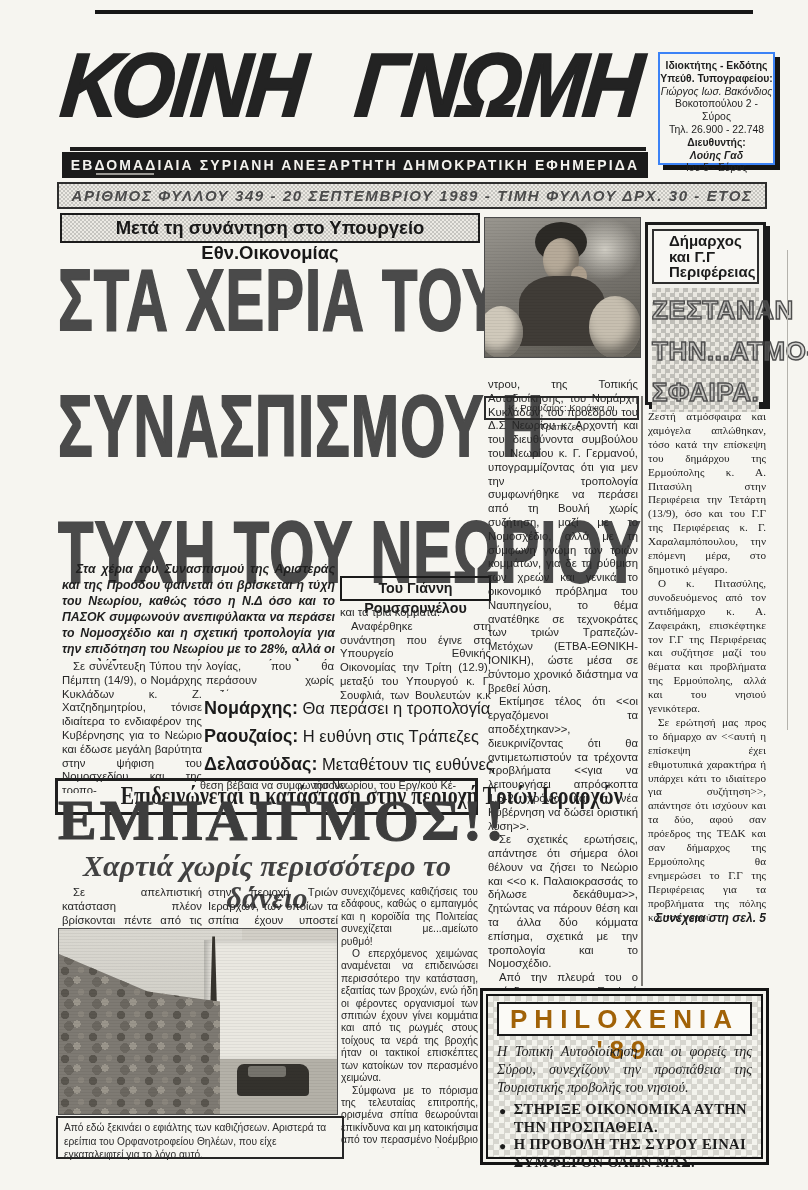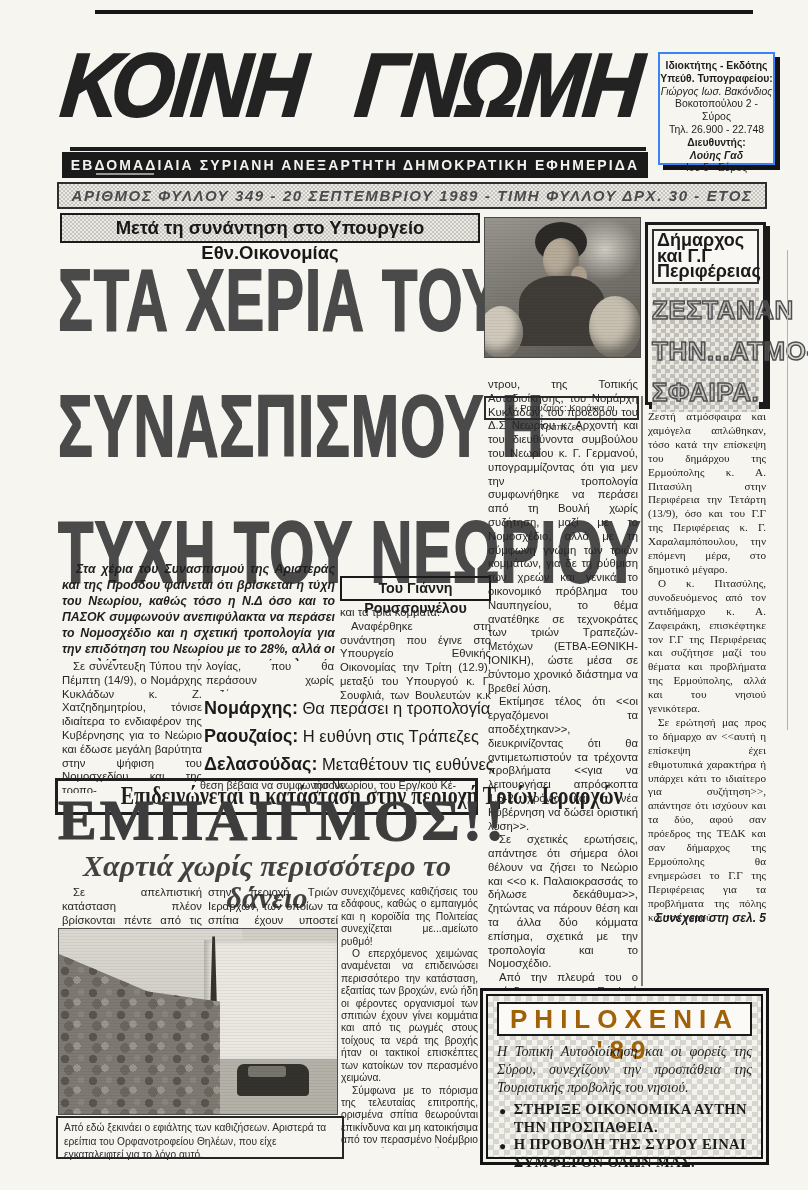--- a/index.html
+++ b/index.html
@@ -59,22 +59,22 @@
   .subhead-row .nm{font-weight:bold;font-size:18px;}
   .subhead-row .tx{font-size:16.5px;}
   .stub-a{left:200px;top:779px;width:142px;font-size:10.8px;color:#272727;white-space:nowrap;}
   .stub-b{left:313px;top:779px;width:165px;font-size:10.8px;color:#272727;white-space:nowrap;}
   .col4{left:488px;top:356px;width:150px;height:614px;margin-top:22px;}
   .cont{font-weight:bold;font-style:italic;text-align:right;font-size:12px;color:#1d1d1d;}
 
   
   .sb-box{left:645px;top:222px;width:121px;height:183px;border:3px solid #1b1b1b;
       box-shadow:4px 4px 0 #1b1b1b;background:#f2f1ec;box-sizing:border-box;padding:4px;}
-  .sb-kicker{border:2px solid #2e2e2e;background:#f8f7f3;font-size:18px;font-weight:bold;
-      line-height:15.5px;padding:2px 3px;color:#1b1b1b;}
+  .sb-kicker{border:2px solid #2e2e2e;background:#f8f7f3;font-size:15px;font-weight:bold;
+      line-height:15.5px;padding:2px 15px;color:#1b1b1b;}
   .sb-headline{margin-top:4px;height:124px;font-size:26px;font-weight:bold;letter-spacing:.5px;
       line-height:41px;text-align:center;color:rgba(150,150,150,.35);
       -webkit-text-stroke:1.4px #4d4d4d;padding-top:2px;box-sizing:border-box;}
   .v-rule-a{left:641px;top:396px;width:2px;height:590px;background:#7d7b76;}
   .v-rule-b{left:787px;top:250px;width:1px;height:480px;background:#b4b2ac;}
   .sb-text{left:648px;top:410px;width:118px;height:554px;font-family:"Liberation Serif",serif;
       font-size:11.2px;line-height:13.9px;text-align:justify;color:#222;overflow:hidden;}
   .sb-text p{margin:0;text-indent:10px;}
   .sb-text p.noind{text-indent:0;}
   .cont5{left:648px;top:911px;width:118px;}

